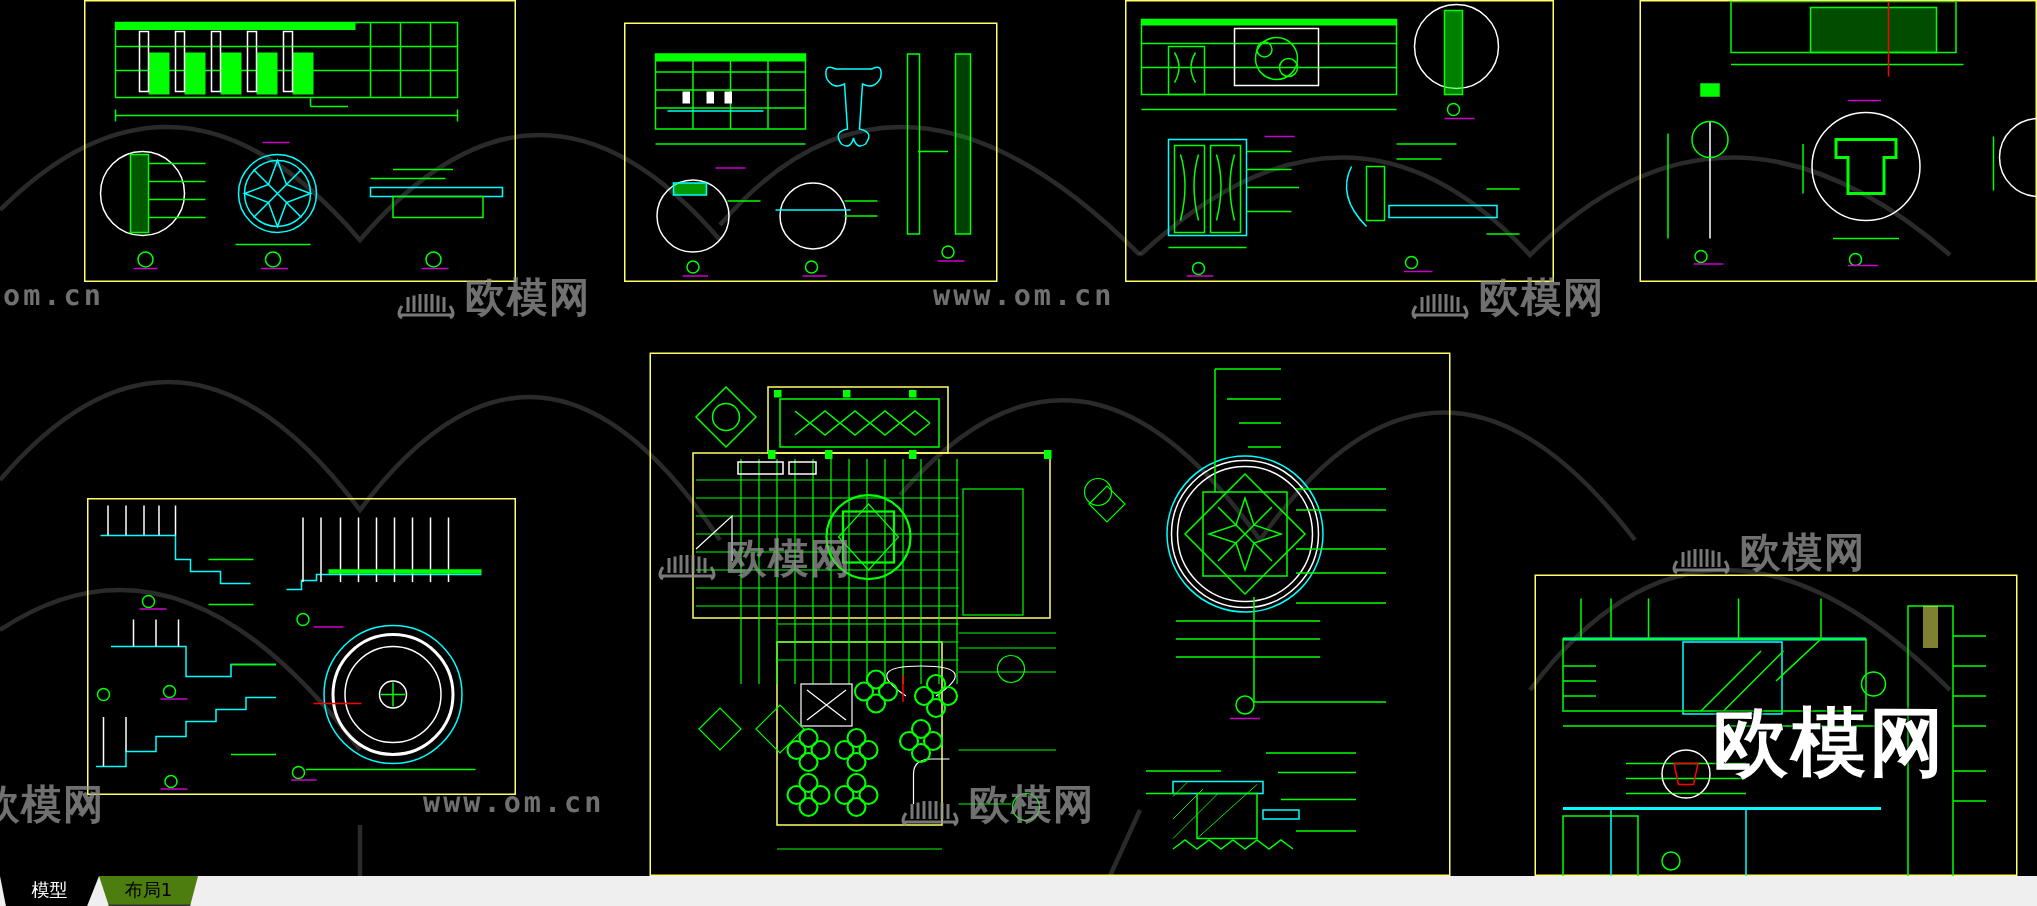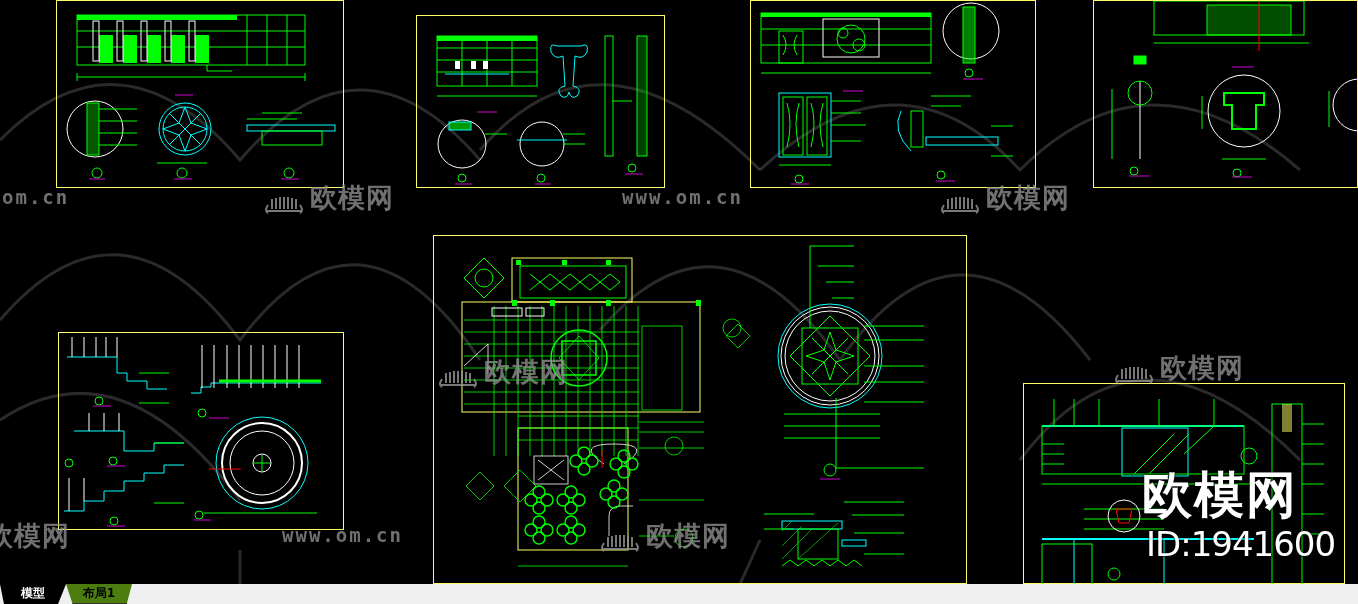--- a/index.html
+++ b/index.html
@@ -8,21 +8,21 @@
   .sheet{position:absolute;border:1px solid #ffff66;box-sizing:border-box;}
   svg.draw{position:absolute;left:0;top:0;}
   .wm{position:absolute;color:rgba(150,150,150,0.75);font-weight:bold;white-space:nowrap;pointer-events:none;}
   .wm-site{font-family:"DejaVu Sans Mono",monospace;font-size:19px;letter-spacing:2px;color:rgba(140,140,140,0.8);font-weight:bold;}
   .wm-brand{font-size:27px;letter-spacing:1px;}
   .wm-brand .sofa{display:inline-block;width:44px;height:20px;margin-right:4px;vertical-align:middle;position:relative;}
   .big-wm{position:absolute;color:#fff;white-space:nowrap;text-shadow:0 0 3px #000;}
   #big-brand{left:1142px;top:462px;font-size:50px;font-weight:bold;letter-spacing:2px;}
   #big-id{left:1146px;top:524px;font-size:34px;font-family:"DejaVu Sans",sans-serif;letter-spacing:-1px;}
   #tabbar{position:absolute;left:0;top:584px;width:1358px;height:20px;background:#efefef;}
-  .tab{position:absolute;top:0;height:20px;line-height:19px;font-size:12px;text-align:center;box-sizing:border-box;font-weight:bold;}
+  .tab{position:absolute;top:0;height:20px;line-height:19px;font-size:12px;text-align:center;box-sizing:border-box;}
   #tab-model{left:0;width:66px;background:#000;color:#fff;clip-path:polygon(0 0,100% 0,88% 100%,6% 100%);}
   #tab-layout1{left:66px;width:66px;background:#4d7c0f;color:#000;border-bottom:1px solid #333;clip-path:polygon(0 0,100% 0,92% 100%,10% 100%);}
 </style>
 </head>
 <body>
 
 <div id="canvas">
 
   <svg class="draw" width="1358" height="584">
     <g fill="none" stroke="rgba(120,120,120,0.35)" stroke-width="3">
@@ -507,19 +507,18 @@
           <g stroke="rgba(150,150,150,0.8)" stroke-width="2" fill="none">
             <path d="M4 16 h36 M6 10 q-4 6 0 8 M38 10 q4 6 0 8"></path>
             <path d="M10 14 V4 M14 14 V3 M18 14 V2 M22 14 V2 M26 14 V2 M30 14 V3 M34 14 V4"></path>
           </g>
         </svg>
     </span><span>欧模网</span>
   </div>
   <div class="wm wm-brand" style="left:-14px;top:518px;">欧模网</div>
 
   <div class="big-wm" id="big-brand">欧模网</div>
-  <div class="big-wm" id="big-id">ID:1941600</div>
 </div>
 
 <div id="tabbar">
   <div class="tab" id="tab-model">模型</div>
   <div class="tab" id="tab-layout1">布局1</div>
 </div>
 
 </body></html>

